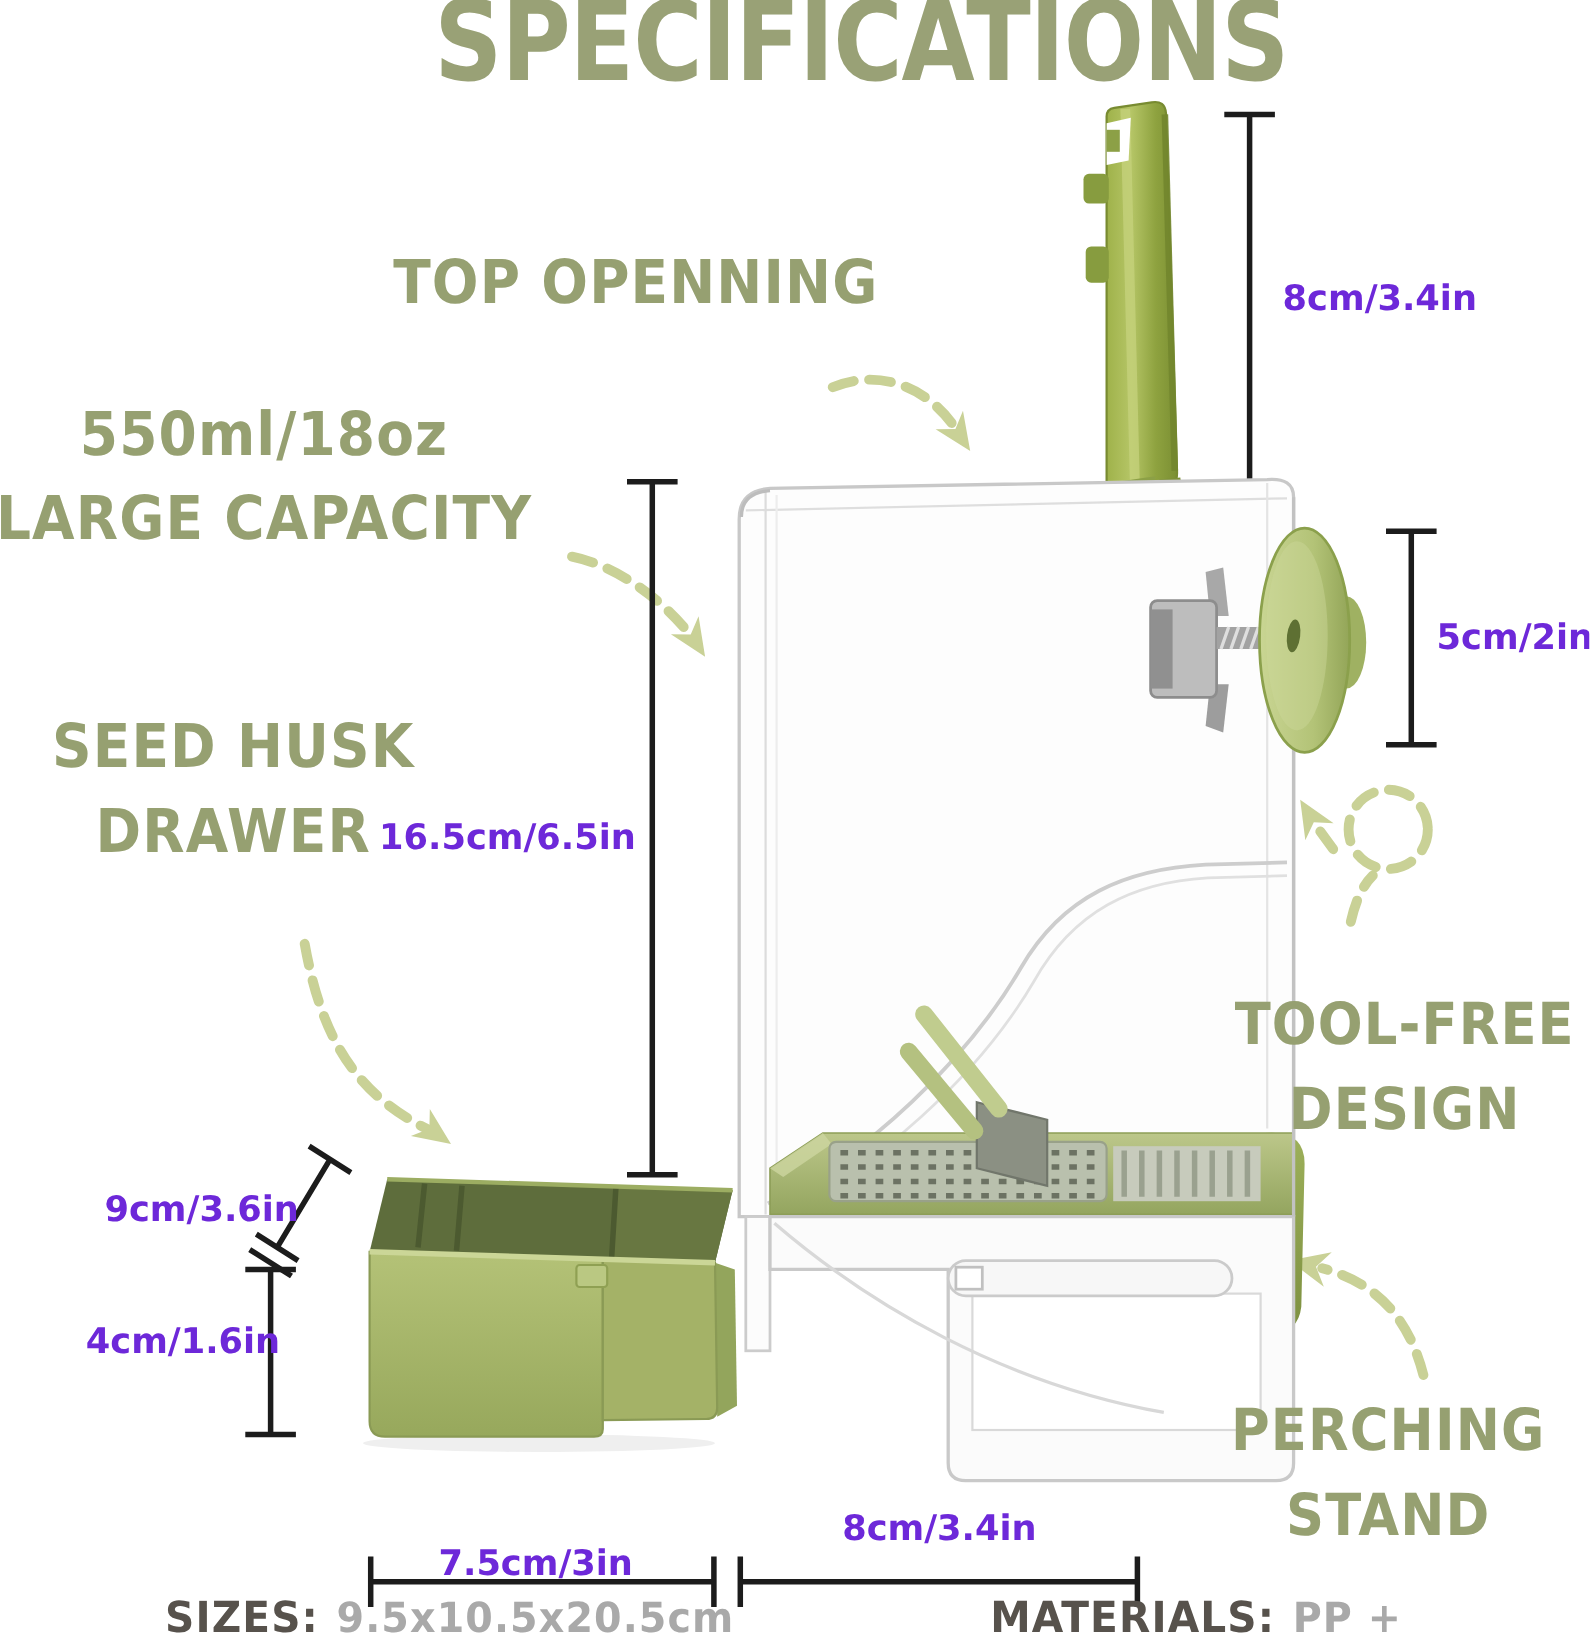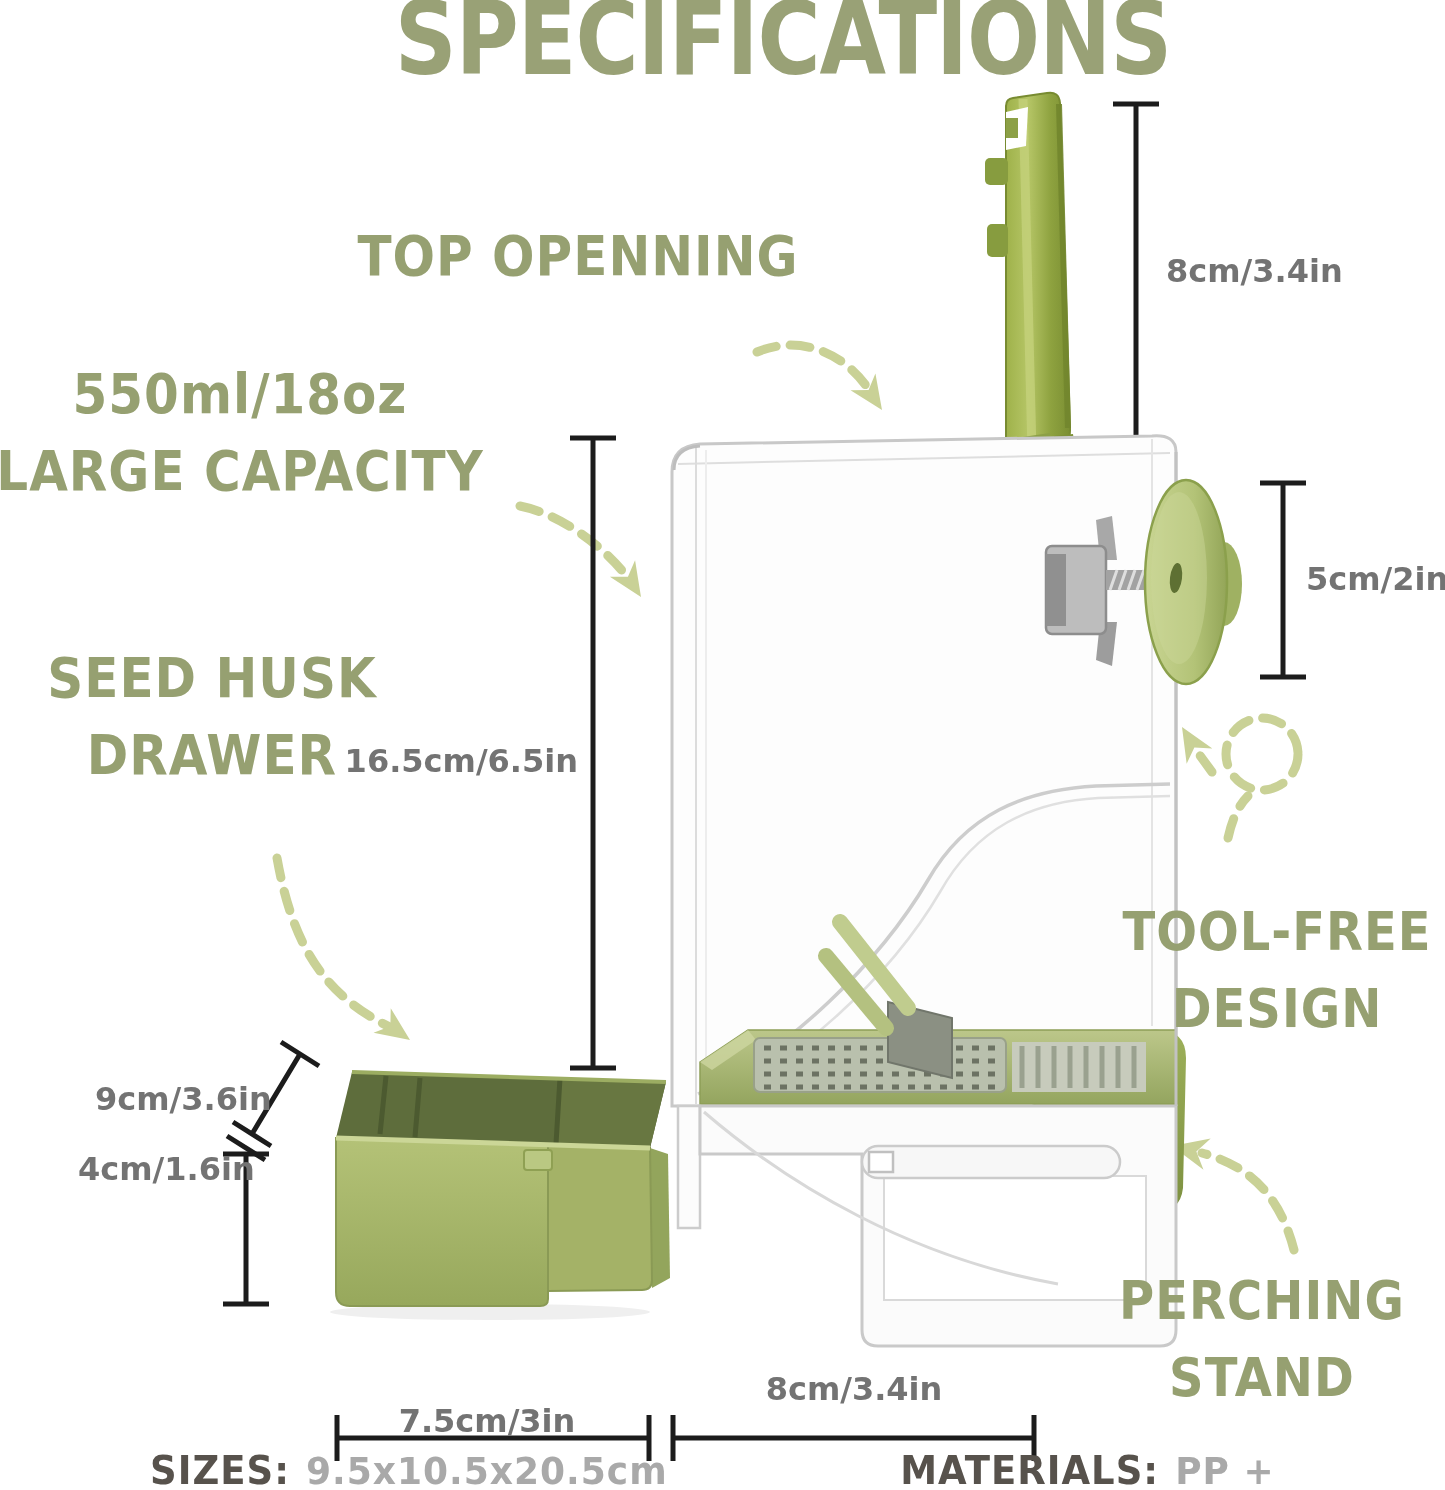--- a/index.html
+++ b/index.html
@@ -12,21 +12,21 @@
     left:783px;top:-12px;transform:translateX(-50%) scaleY(1.18);transform-origin:top center;
     font-size:86px;font-weight:700;letter-spacing:-1px;color:#99a176;line-height:1;
   }
   .sage-label{
     color:#96a071;font-weight:700;text-align:center;letter-spacing:1px;
     transform:translateX(-50%) scaleY(1.1);transform-origin:top center;line-height:70px;
   }
   .lbl-50{font-size:50px;}
   .lbl-48{font-size:48px;}
   .measure{
-    color:#737373;font-weight:700;font-size:32px;line-height:1.1;
+    color:#6d28d9;font-weight:700;font-size:32px;line-height:1.1;
   }
   .measure.centered{transform:translateX(-50%);}
   .footer{
     position:absolute;top:1448px;left:150px;width:1172px;
     display:flex;justify-content:space-between;align-items:baseline;
     transform:scaleY(1.05);transform-origin:top left;
   }
   .footer-group{display:flex;gap:16px;align-items:baseline;}
   .footer-label{font-size:37px;font-weight:700;color:#57524c;letter-spacing:1px;}
   .footer-value{font-size:36px;font-weight:700;color:#a9a9a9;letter-spacing:1px;}
@@ -192,21 +192,21 @@
 
   <div class="abs sage-label lbl-48" style="left:1262px;top:1262px;">
     <div>PERCHING</div>
     <div>STAND</div>
   </div>
 
   <div class="abs measure" style="left:1166px;top:254px;">8cm/3.4in</div>
   <div class="abs measure" style="left:1306px;top:562px;">5cm/2in</div>
   <div class="abs measure" style="right:867px;top:744px;text-align:right;">16.5cm/6.5in</div>
   <div class="abs measure" style="left:95px;top:1056px;margin-top:26px;">9cm/3.6in</div>
-  <div class="abs measure" style="left:78px;top:1152px;">4cm/1.6in</div>
+  <div class="abs measure" style="left:78px;top:1202px;">4cm/1.6in</div>
   <div class="abs measure centered" style="left:487px;top:1404px;">7.5cm/3in</div>
   <div class="abs measure centered" style="left:854px;top:1372px;">8cm/3.4in</div>
 
   <div class="footer">
     <div class="footer-group">
       <span class="footer-label">SIZES:</span>
       <span class="footer-value">9.5x10.5x20.5cm（3.8x4.2x8in）</span>
     </div>
     <div class="footer-group">
       <span class="footer-label">MATERIALS:</span>

